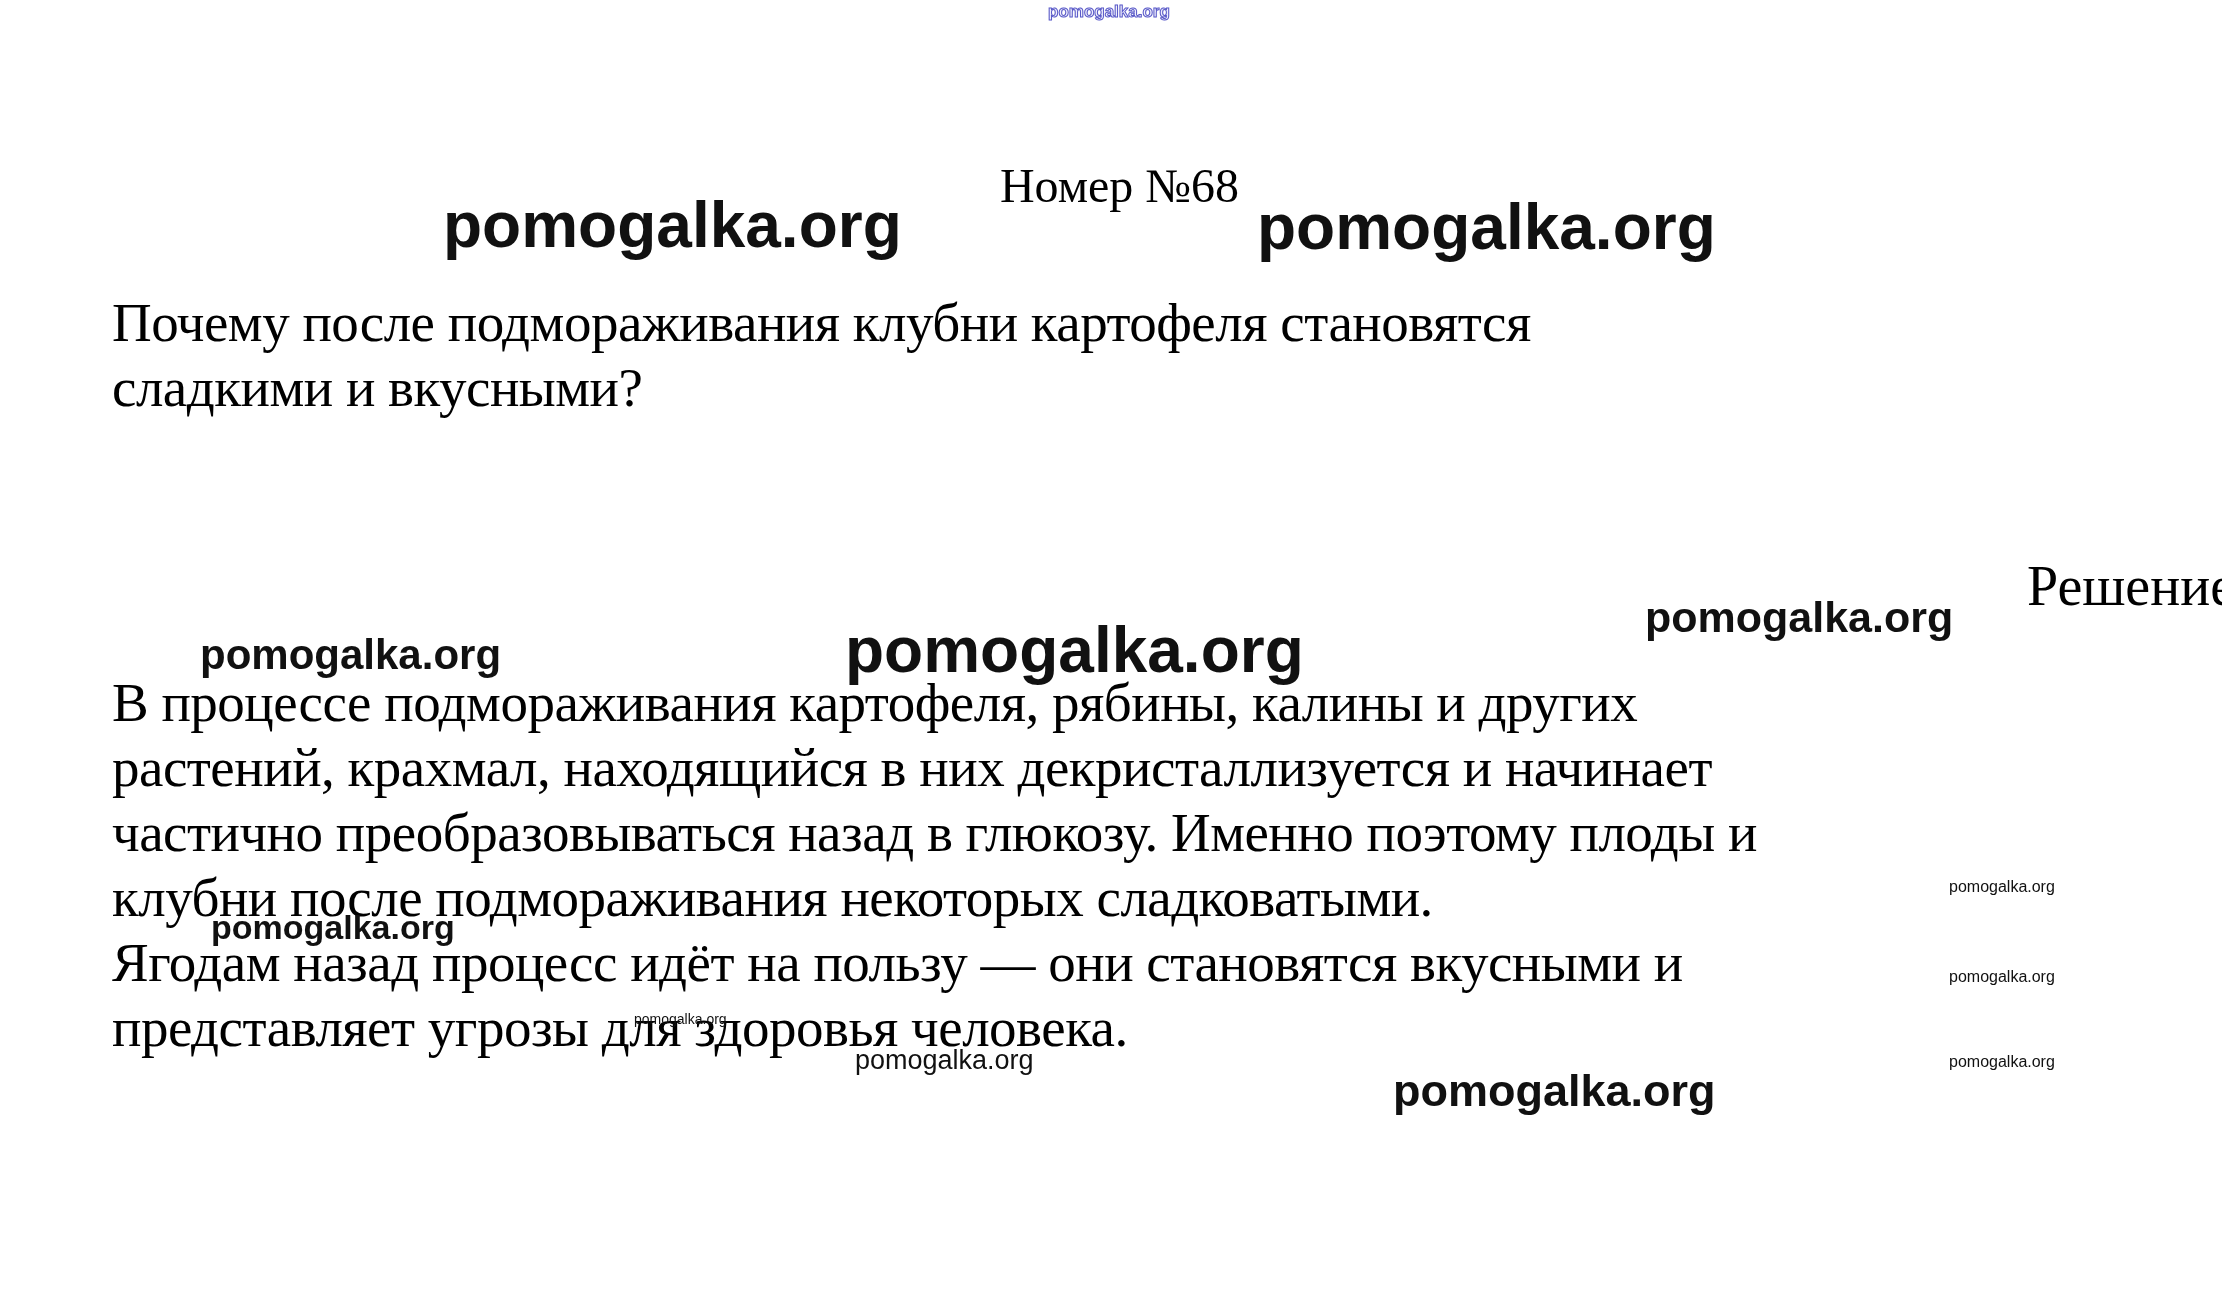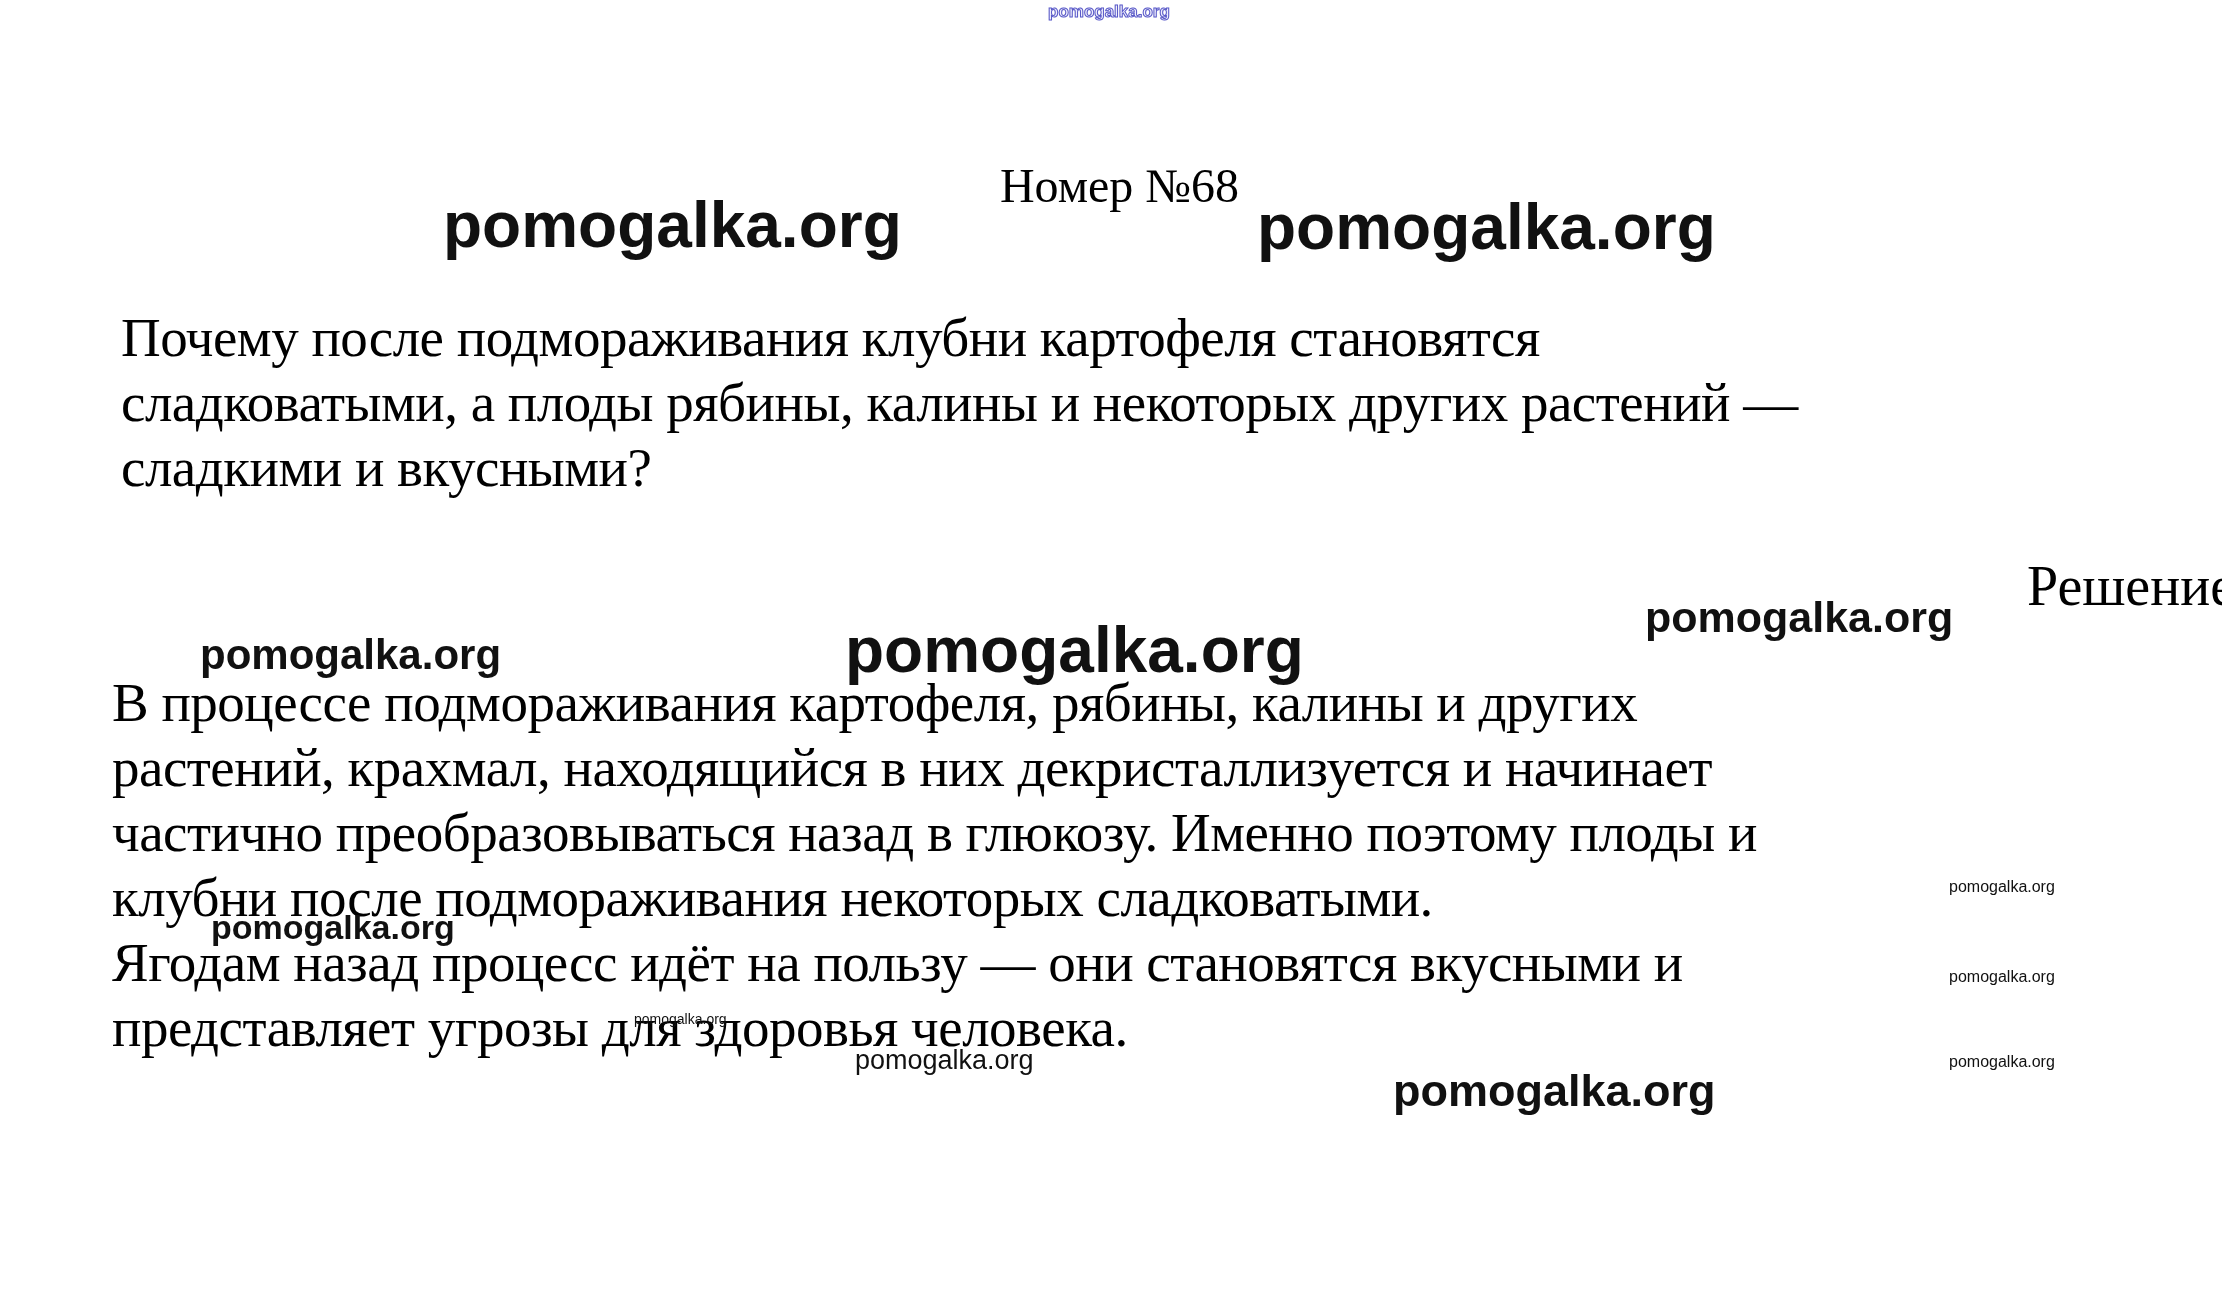--- a/index.html
+++ b/index.html
@@ -64,23 +64,22 @@
 
 <div class="canvas">
 
   <div class="abs wm-outline" style="left:1048px; top:2px;">pomogalka.org</div>
 
   <div class="abs title">Номер №68</div>
 
   <div class="abs wm wm-64" style="left:443px; top:193px;">pomogalka.org</div>
   <div class="abs wm wm-64" style="left:1257px; top:195px;">pomogalka.org</div>
 
-  <div class="abs" style="left:121px; top:290px; width:2000px;margin-top:15px;">
+  <div class="abs" style="left:112px; top:290px; width:2000px;">
     <div class="serifline">Почему после подмораживания клубни картофеля становятся</div>
-    <div class="serifline">сладковатыми, а плоды рябины, калины и некоторых других растений —</div>
     <div class="serifline">сладкими и вкусными?</div>
   </div>
 
   <div class="abs heading">Решение</div>
 
   <div class="abs wm wm-64" style="left:845px; top:618px;">pomogalka.org</div>
   <div class="abs wm wm-43" style="left:1645px; top:596px;">pomogalka.org</div>
   <div class="abs wm wm-42" style="left:200px; top:634px;">pomogalka.org</div>
 
   <div class="abs" style="left:112px; top:670px; width:2000px;">

